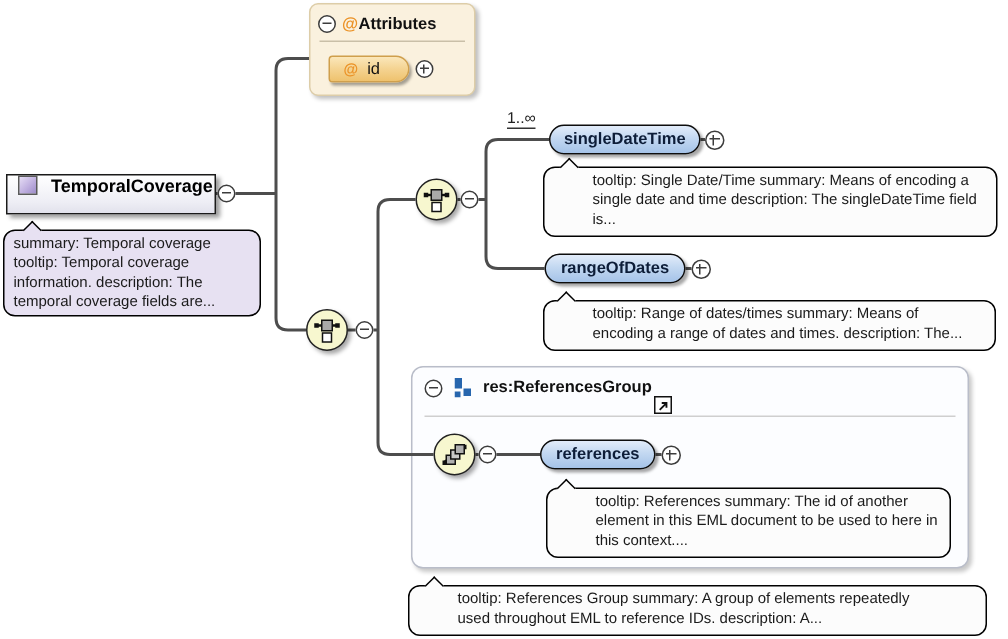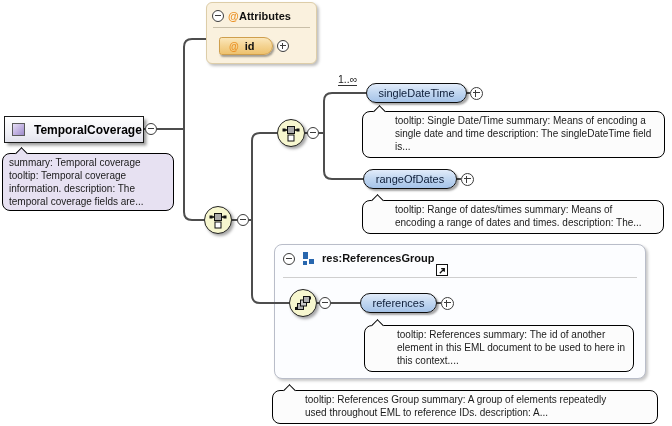--- a/index.html
+++ b/index.html
@@ -14,39 +14,39 @@
   .toggle::before{content:"";position:absolute;left:2px;right:2px;top:4.2px;height:1.3px;background:#3c3c3c;}
   .toggle.plus::after{content:"";position:absolute;top:2px;bottom:2px;left:4.2px;width:1.3px;background:#3c3c3c;}
   
   .compositor{position:absolute;width:28px;height:28px;border-radius:50%;background:#f7f7cf;
     border:1.5px solid #222;box-sizing:border-box;box-shadow:2px 2px 3px rgba(0,0,0,0.35);
     display:flex;align-items:center;justify-content:center;z-index:3;}
   
   .pill{position:absolute;height:20px;border:1px solid #0d0d0d;border-radius:10px;box-sizing:border-box;
     background:linear-gradient(180deg,#e2ecfa 0%,#c3d8f1 45%,#a5c3e8 100%);
     box-shadow:2px 2px 2px rgba(0,0,0,0.35);display:flex;align-items:center;justify-content:center;
-    font-weight:normal;font-size:11px;color:#0d1d38;z-index:3;}
+    font-weight:bold;font-size:11px;color:#0d1d38;z-index:3;}
   
   .elem-box{position:absolute;border:1px solid #1a1a1a;box-sizing:border-box;
     background:linear-gradient(180deg,#ffffff 0%,#eeeef5 70%,#e2e2ec 100%);
-    box-shadow:2.5px 2.5px 3px rgba(0,0,0,0.4);display:flex;align-items:center;z-index:3;}
+    box-shadow:2.5px 2.5px 3px rgba(0,0,0,0.4);display:flex;align-items:flex-start;z-index:3;}
   .elem-icon{width:13px;height:13px;border:1px solid #5a5a5a;box-sizing:border-box;margin:0 9px 0 7px;
     background:linear-gradient(135deg,#e6def5 0%,#c0b0e0 55%,#9d8cc9 100%);}
   .elem-label{font-weight:bold;font-size:12px;color:#000;}
   
   .attr-box{position:absolute;background:#faf1de;border:1px solid #ddcda8;border-radius:6px;
     box-sizing:border-box;box-shadow:2px 2px 3px rgba(0,0,0,0.25);z-index:2;}
   .attr-title{position:absolute;left:32px;top:7px;font-weight:bold;font-size:11px;color:#111;}
   .at-sym{position:absolute;font-weight:bold;font-size:11px;color:#eb9226;}
   .attr-sep{position:absolute;left:6px;right:6px;top:24px;border-top:1px solid #c9bfa8;}
   .id-pill{position:absolute;border:1px solid #cf9f4d;border-radius:3px 10px 10px 3px;box-sizing:border-box;
     background:linear-gradient(180deg,#fbe7ba 0%,#f4d391 50%,#eec26e 100%);
     box-shadow:1.5px 2px 2px rgba(0,0,0,0.35);display:flex;align-items:center;z-index:3;}
   .id-pill .at-inline{font-weight:bold;font-size:10px;color:#eb9226;margin:0 6px 0 9px;}
-  .id-pill .id-label{font-weight:bold;font-size:11px;color:#111;}
+  .id-pill .id-label{font-weight:normal;font-size:11px;color:#111;}
   
   .group-box{position:absolute;background:#fcfdff;border:1px solid #b9bdc9;border-radius:8px;
     box-sizing:border-box;box-shadow:2px 2px 3px rgba(0,0,0,0.22);z-index:0;}
   .group-title{position:absolute;font-weight:bold;font-size:11px;color:#111;z-index:2;}
   .group-sep{position:absolute;border-top:1px solid #cfcfcf;z-index:2;}
   .link-box{position:absolute;width:12px;height:12px;border:1.5px solid #111;box-sizing:border-box;
     background:#fff;z-index:3;display:flex;align-items:center;justify-content:center;}
   
   .tooltip{position:absolute;border:1px solid #000;border-radius:8px;box-sizing:border-box;
     padding:2px 6px;font-size:10px;line-height:13px;color:#1a1a1a;z-index:2;}

